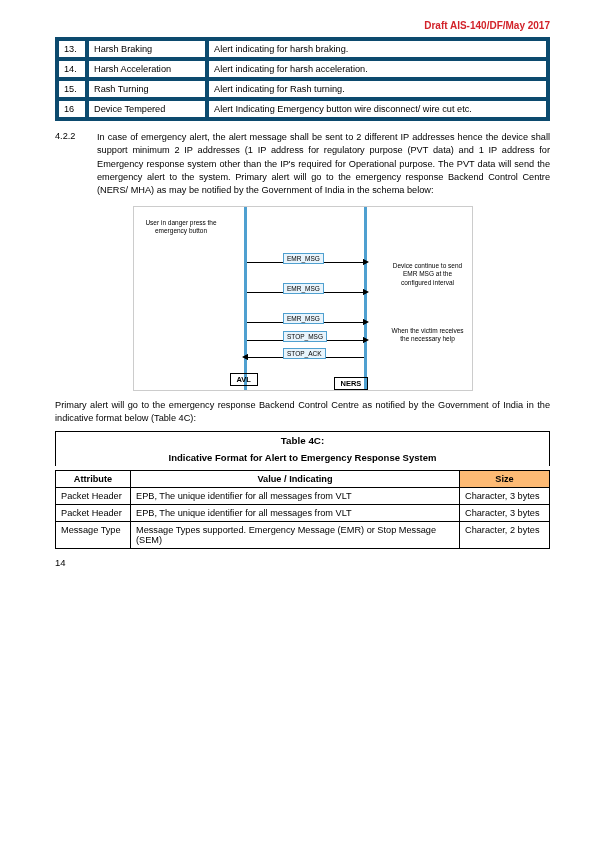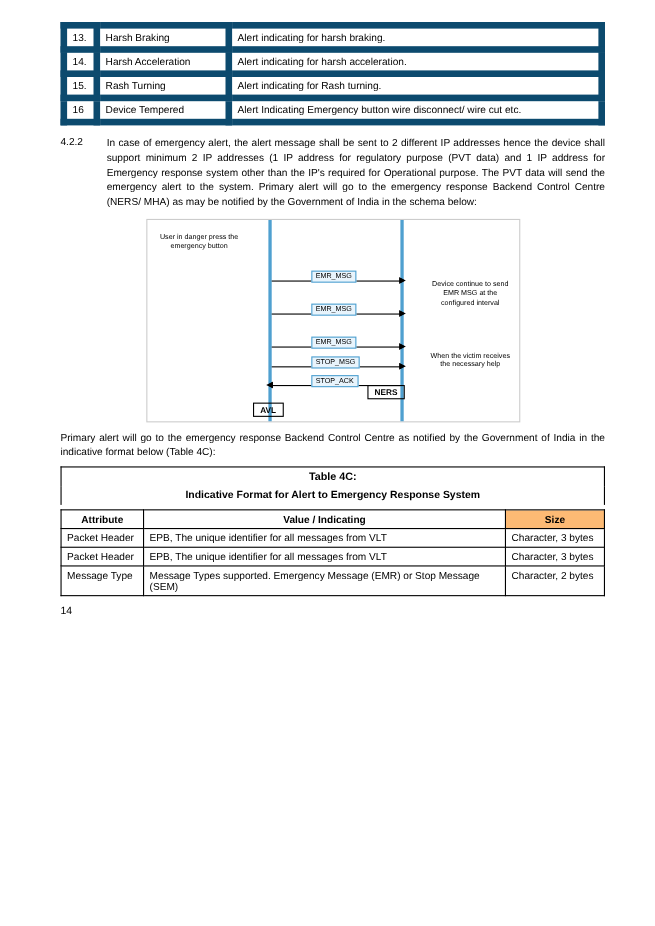--- a/index.html
+++ b/index.html
@@ -25,21 +25,21 @@
       font-size: 10px;
       margin-bottom: 6px;
     }
     table.main-table {
       width: 100%;
       border-collapse: collapse;
       margin-bottom: 10px;
       font-size: 9.2px;
     }
     table.main-table td, table.main-table th {
-      border: 6px solid #0c4a6e;
+      border: 4px solid #0c4a6e;
       padding: 3px 5px;
       vertical-align: top;
     }
     table.main-table .num-col {
       width: 30px;
       text-align: left;
     }
     table.main-table .name-col {
       width: 120px;
       margin-left: 21px;
@@ -91,21 +91,21 @@
       position: absolute;
       bottom: 4px;
       left: 96px;
       font-size: 7.5px;
       font-weight: bold;
       border: 1px solid #000;
       padding: 1px 6px;
     }
     .diag-label-ners {
       position: absolute;
-      bottom: 20px;
+      bottom: 0;
       left: 200px;
       font-size: 7.5px;
       font-weight: bold;
       border: 1px solid #000;
       padding: 1px 6px;
     }
     .diag-user-text {
       position: absolute;
       top: 12px;
       left: 5px;
@@ -190,20 +190,21 @@
     .footer-page {
       font-size: 9.5px;
       margin-top: 8px;
     }
   </style>
 </head>
 <body>
 
 <div class="page">
 
+  <div class="header-title">Draft AIS-140/DF/May 2017</div>
 
   <table class="main-table">
     <tbody id="main-table-body">
         <tr>
     <td class="num-col">13.</td>
     <td class="name-col">Harsh Braking</td>
     <td class="desc-col">Alert indicating for harsh braking.</td>
   </tr>
         <tr>
     <td class="num-col">14.</td>

